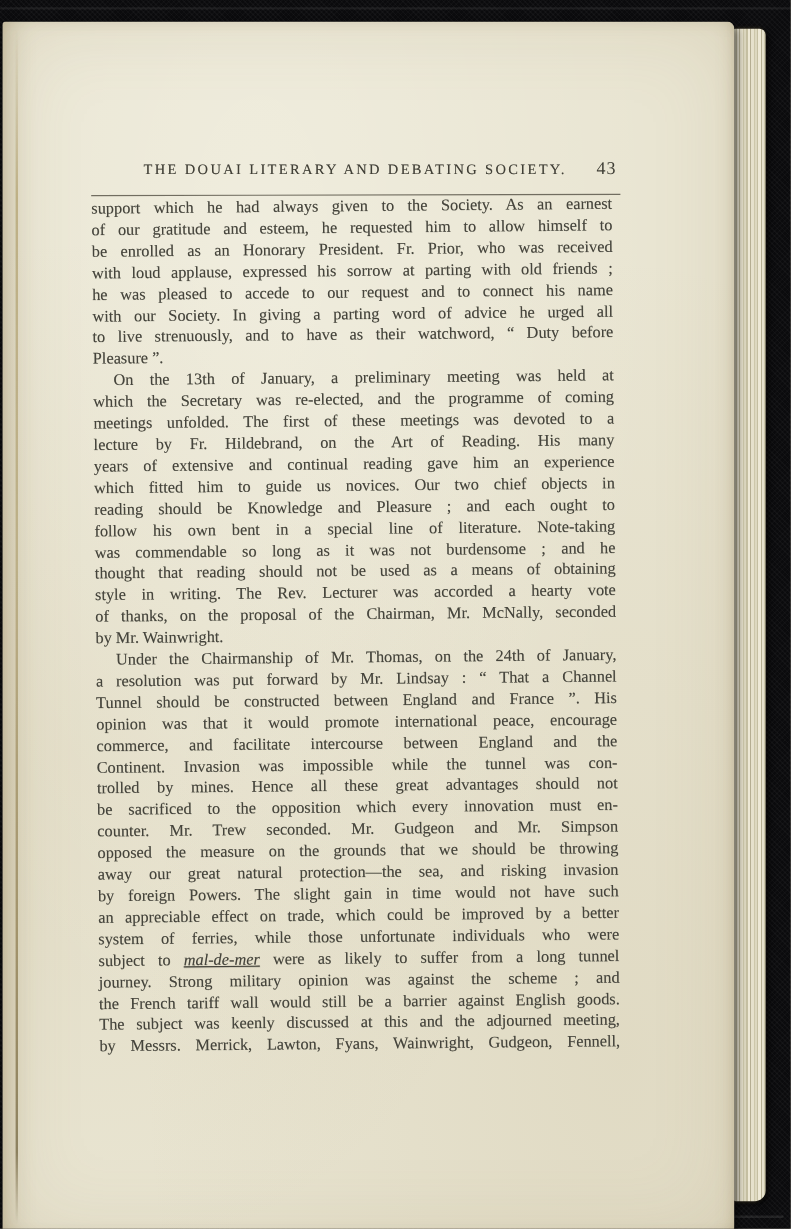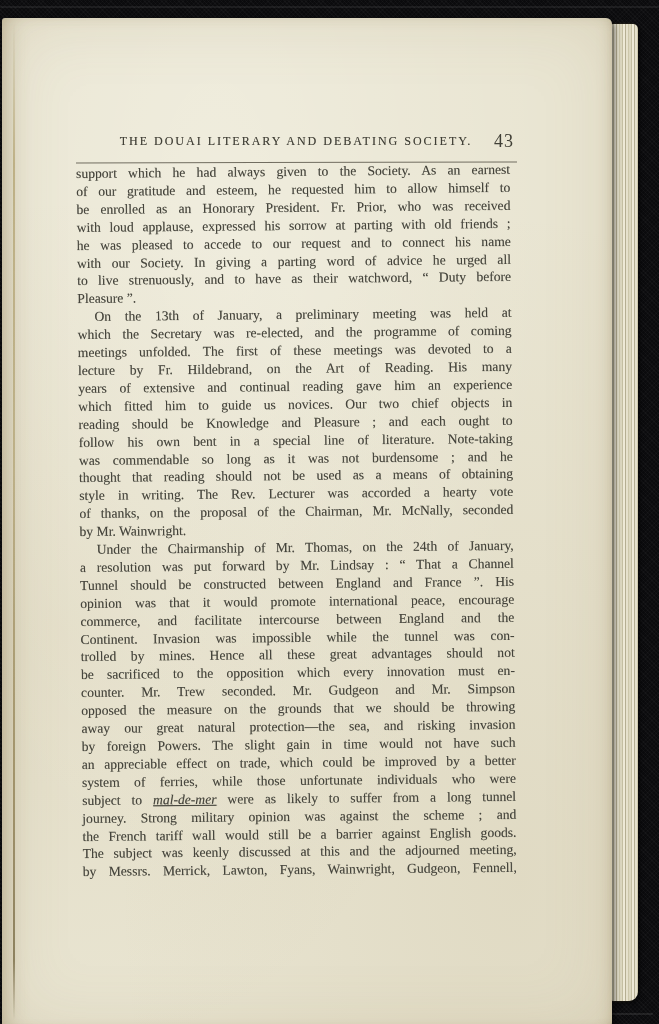--- a/index.html
+++ b/index.html
@@ -65,21 +65,21 @@
     color:var(--ink);
   }
   .header-title{
     position:absolute;left:0;right:0;text-align:center;
     font-size:12px;line-height:18px;letter-spacing:2px;
     color:#403f36;
     text-shadow:.2px .2px .3px rgba(64,63,54,.45);
   }
   .page-number{
     position:absolute;right:2px;top:0;
-    font-size:18px;line-height:18px;letter-spacing:1px;
+    font-size:15px;line-height:18px;letter-spacing:1px;
     color:#403f36;
   }
   .header-rule{
     position:absolute;left:74px;top:144px;width:441px;height:1px;
     background:var(--rule);
     transform:rotate(-0.15deg);
   }
   .text-block{
     position:absolute;left:74px;top:147px;width:434px;
     transform:rotate(-0.55deg);transform-origin:0 0;

